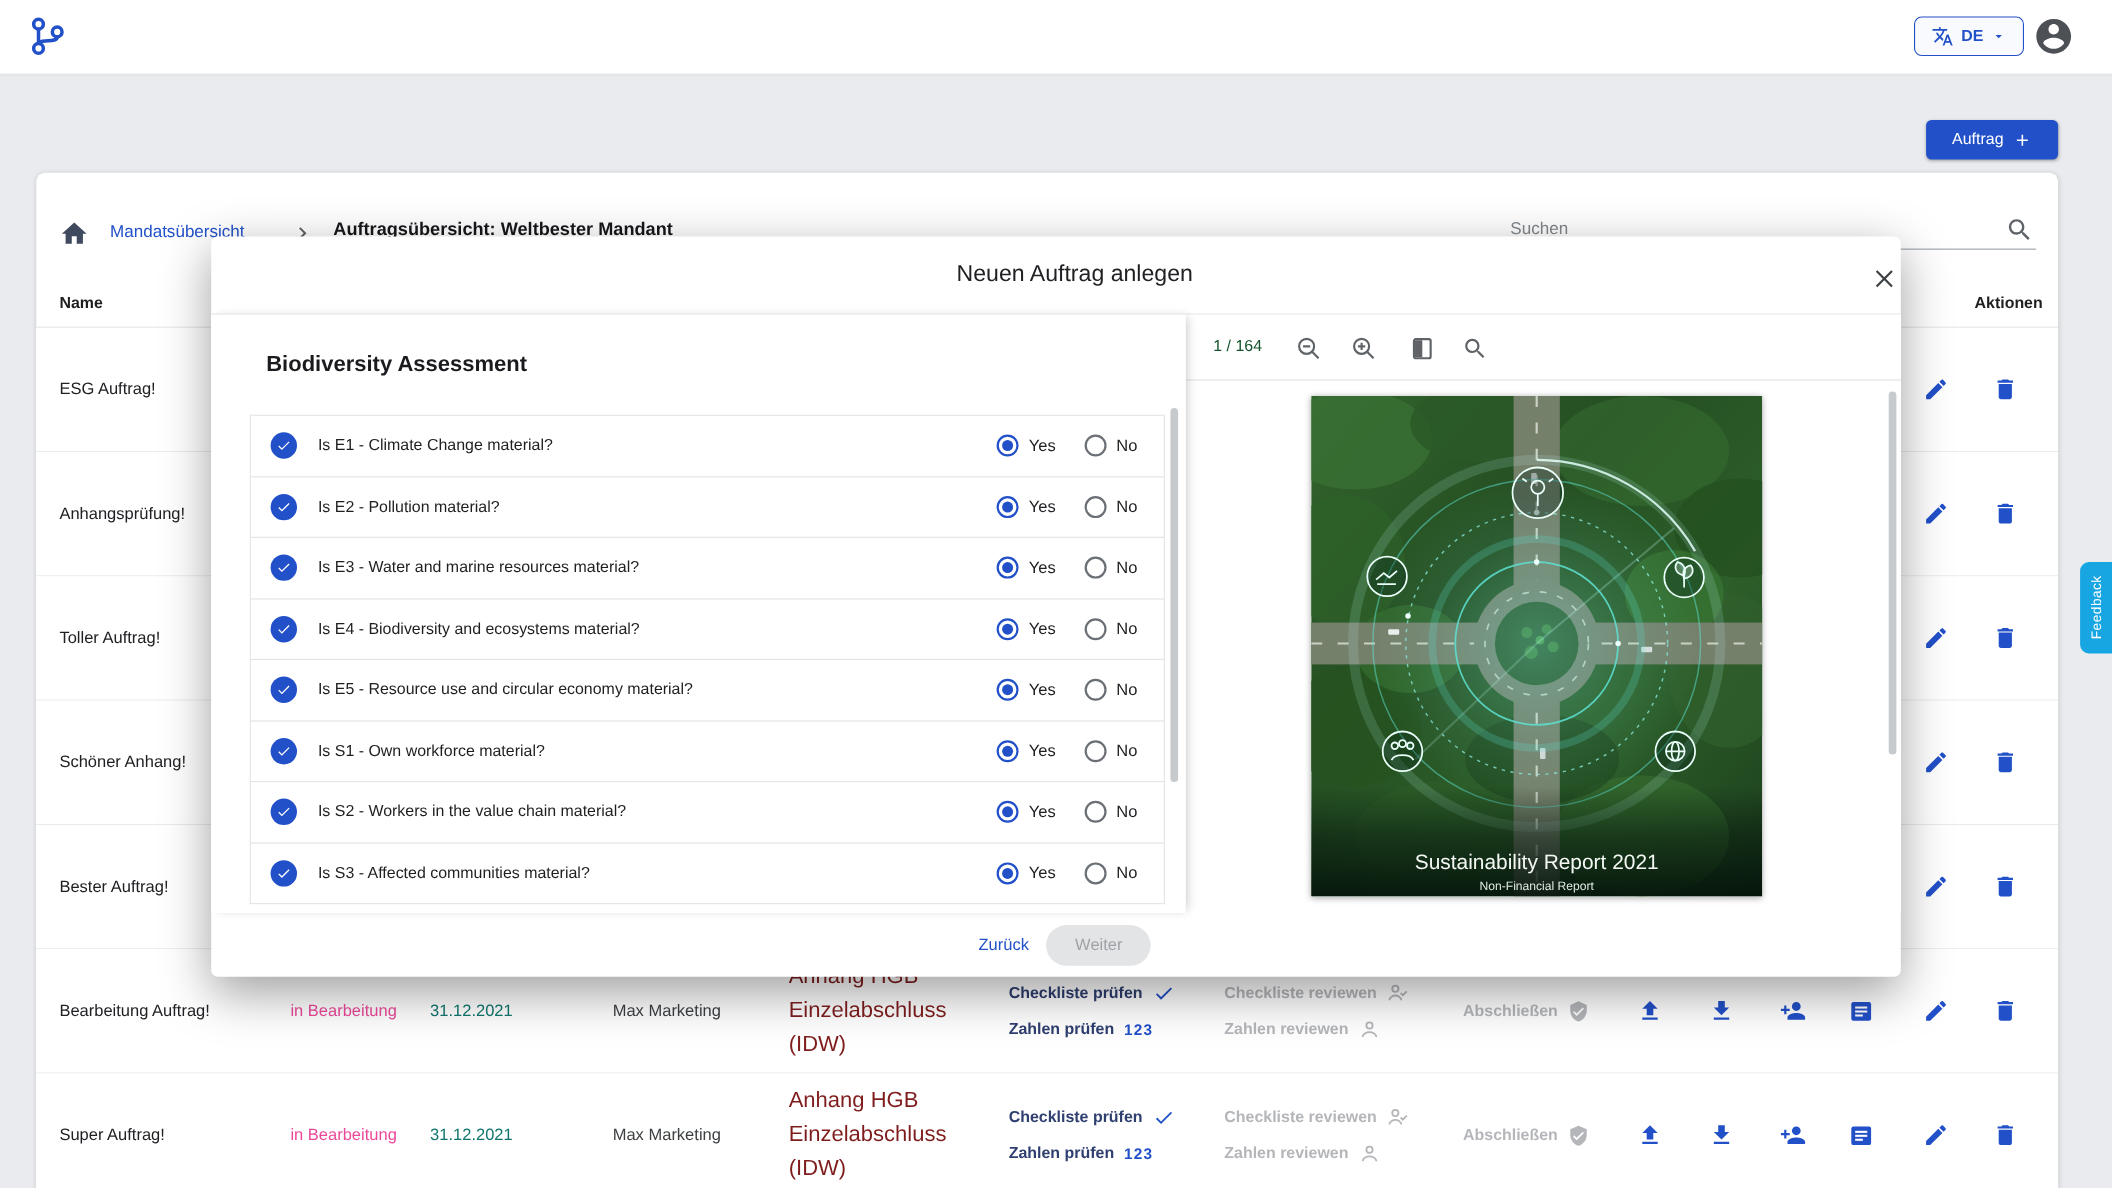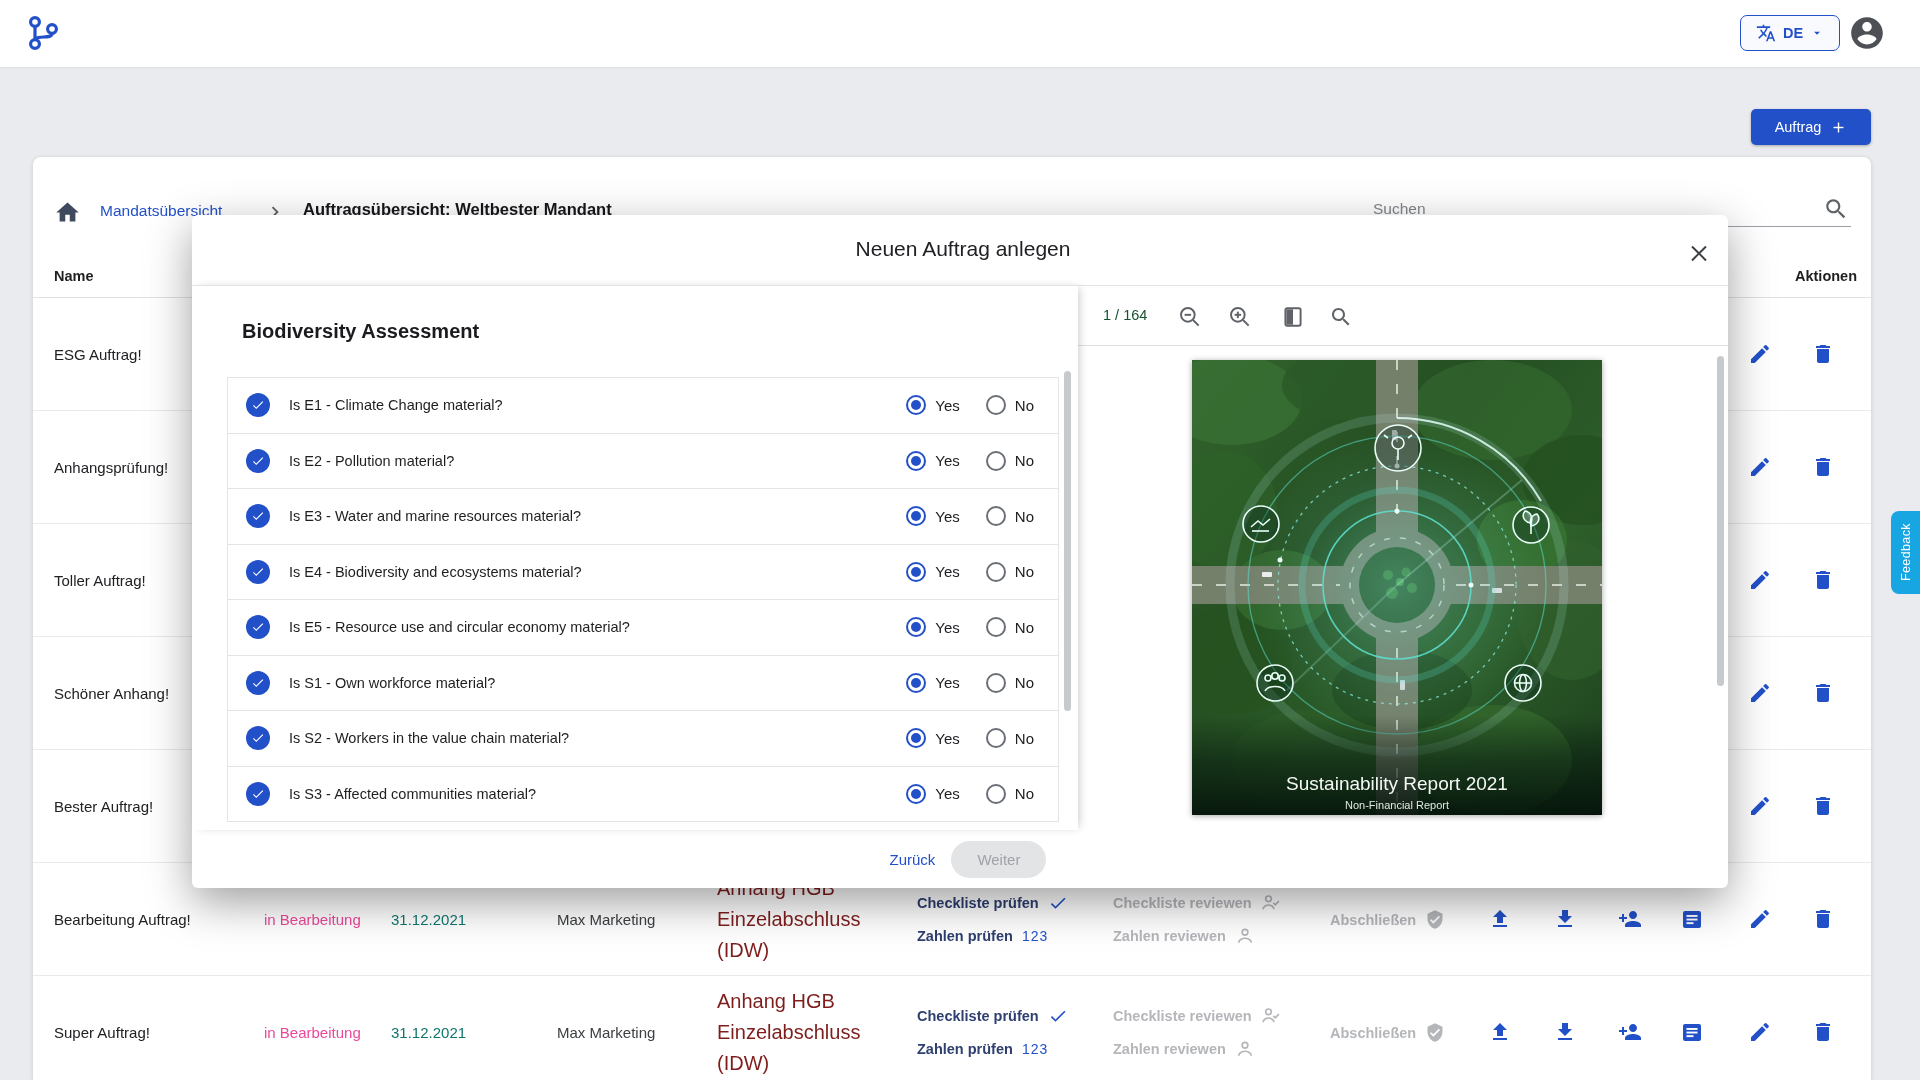--- a/index.html
+++ b/index.html
@@ -36,30 +36,30 @@
   .cell{position:absolute;top:50%;transform:translateY(-50%);font-size:15px;color:#202124}
   .c-name{left:21px}
   .c-status{left:231px;color:#ec4899}
   .c-date{left:358px;color:#0f766e}
   .c-person{left:524px;color:#3c4043}
   .c-type{left:684px;width:134px;line-height:1.55;font-size:20px;color:#7f1d1d}
   .c-a1{left:884px}.c-a2{left:1080px}.c-a3{left:1297px}
   .aline{display:flex;align-items:center;gap:9px;height:33px;font-size:14.5px;font-weight:700;white-space:nowrap;background:none;border:none;padding:0}
   .aline.dark{color:#2e3f70}
   .aline.grey{color:#b4b6ba;cursor:default}
-  .n123{font-weight:400;font-size:14px;letter-spacing:1px;color:#2250c8}
+  .n123{font-weight:700;font-size:14px;letter-spacing:1px;color:#2250c8}
   .ibtn{position:absolute;top:50%;transform:translate(-50%,-50%);background:none;border:none;color:#2250c8;width:34px;height:34px;display:flex;align-items:center;justify-content:center}
 
   
   .feedback{position:absolute;left:1891px;top:511px;width:29px;height:83px;background:#18a6e3;border:none;border-radius:8px 0 0 8px;display:flex;align-items:center;justify-content:center}
   .feedback span{writing-mode:vertical-rl;transform:rotate(180deg);color:#fff;font-size:12.5px;letter-spacing:.4px}
 
   
   .modal{position:absolute;left:192px;top:215px;width:1536px;height:673px;background:#fff;border-radius:6px;box-shadow:0 14px 45px rgba(0,0,0,.38);z-index:20}
-  .modal-titlebar{position:absolute;left:3px;top:0;width:1592px;height:70px}
+  .modal-titlebar{position:absolute;left:17px;top:0;width:1592px;height:70px}
   .modal-title{position:absolute;left:0;top:22px;width:1536px;text-align:center;font-size:21px;font-weight:500;color:#202124}
   .modal-close{position:absolute;left:1492px;top:22px;width:30px;height:30px;border:none;background:none;color:#3c4043}
   .pane-left{position:absolute;left:0;top:70px;width:886px;height:545px;background:#fff;border-top:1px solid #e4e4e4;box-shadow:4px 0 9px -3px rgba(0,0,0,.22);z-index:2}
   .ma-title{position:absolute;left:50px;top:34px;font-size:20px;font-weight:700;color:#1b1b1f}
   .q-list{position:absolute;left:35px;top:92px;width:832px}
   .q-row{display:flex;align-items:center;height:56.5px;border:1px solid #e3e4e6;margin-top:-1px;padding:0 22px 0 18px;background:#fff}
   .q-check{width:24px;height:24px;border-radius:50%;background:#2250c8;display:flex;align-items:center;justify-content:center;margin-right:19px;flex:none}
   .q-label{font-size:14.5px;color:#1f1f1f;white-space:nowrap}
   .spacer{flex:1}
   .radio{width:20px;height:20px;border:2px solid #6b6f76;border-radius:50%;flex:none;position:relative;background:#fff;padding:0}

